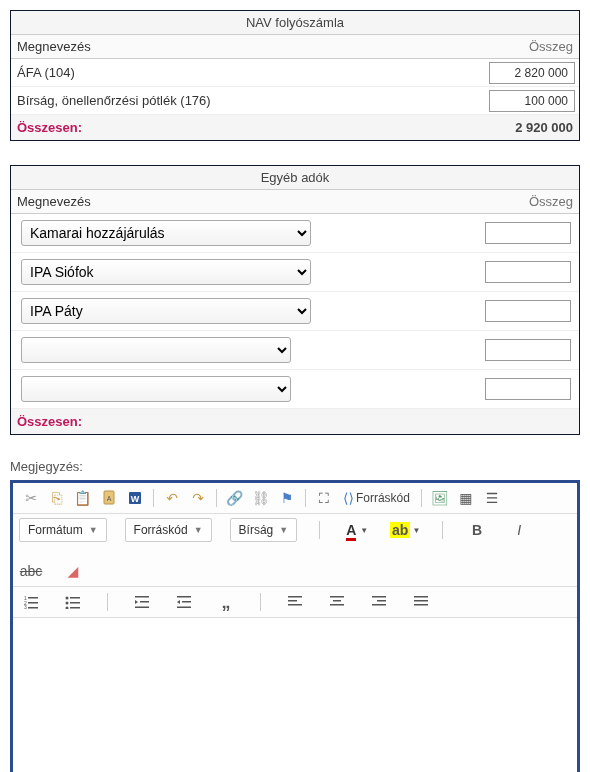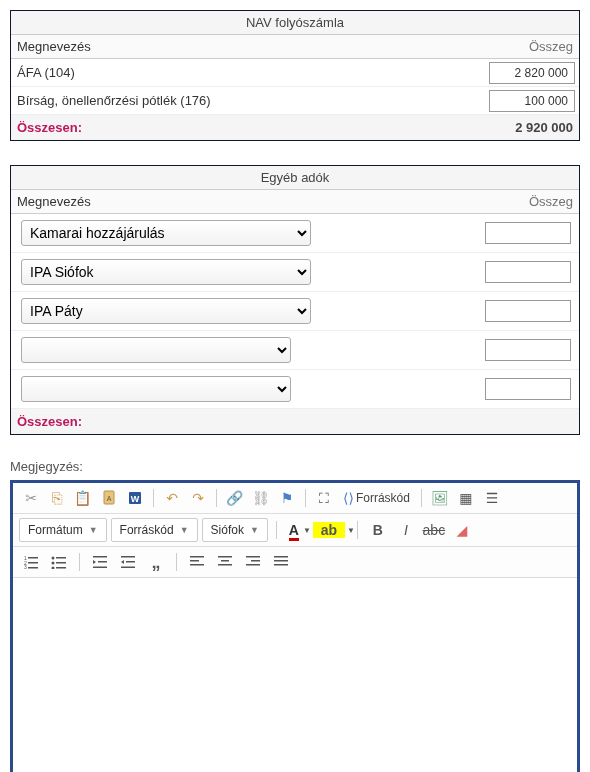--- a/index.html
+++ b/index.html
@@ -123,21 +123,21 @@
       flex-wrap: wrap;
       gap: 2px;
       padding: 4px 6px;
       border-bottom: 1px solid #ddd;
       align-items: center;
       background: #fdfdfd;
     }
     .toolbar-row2, .toolbar-row3 {
       display: flex;
       flex-wrap: wrap;
-      gap: 4px;
+      gap: 18px;
       padding: 4px 6px;
       border-bottom: 1px solid #ddd;
       align-items: center;
       background: #fdfdfd;
     }
     .ticon {
       width: 24px;
       height: 22px;
       display: inline-flex;
       align-items: center;
@@ -280,30 +280,30 @@
   <div class="toolbar-row2">
     <span class="tdrop">
       <span>Formátum</span>
         <span class="caret">▼</span>
     </span>
     <span class="tdrop">
       <span>Forráskód</span>
         <span class="caret">▼</span>
     </span>
     <span class="tdrop">
-      <span>Siófok</span>
+      <span>Bírság</span>
         <span class="caret">▼</span>
     </span>
     <span class="tsep"></span>
     <span class="ticon" style="width:30px">
       <span style="position:relative"><b style="color:#333">A</b><span style="position:absolute;left:0;right:0;bottom:-3px;height:3px;background:#c00"></span></span>
       <span class="caret" style="margin-left:4px;font-size:8px">▼</span>
     </span>
     <span class="ticon" style="width:30px">
-      <span style="background:#ff0;padding:0 8px"><b>ab</b></span>
+      <span style="background:#ff0;padding:0 2px"><b>ab</b></span>
       <span class="caret" style="margin-left:2px;font-size:8px">▼</span>
     </span>
     <span class="tsep"></span>
     <span class="ticon">
         <b>B</b>
       </span>
     <span class="ticon">
         <i>I</i>
       </span>
     <span class="ticon">

